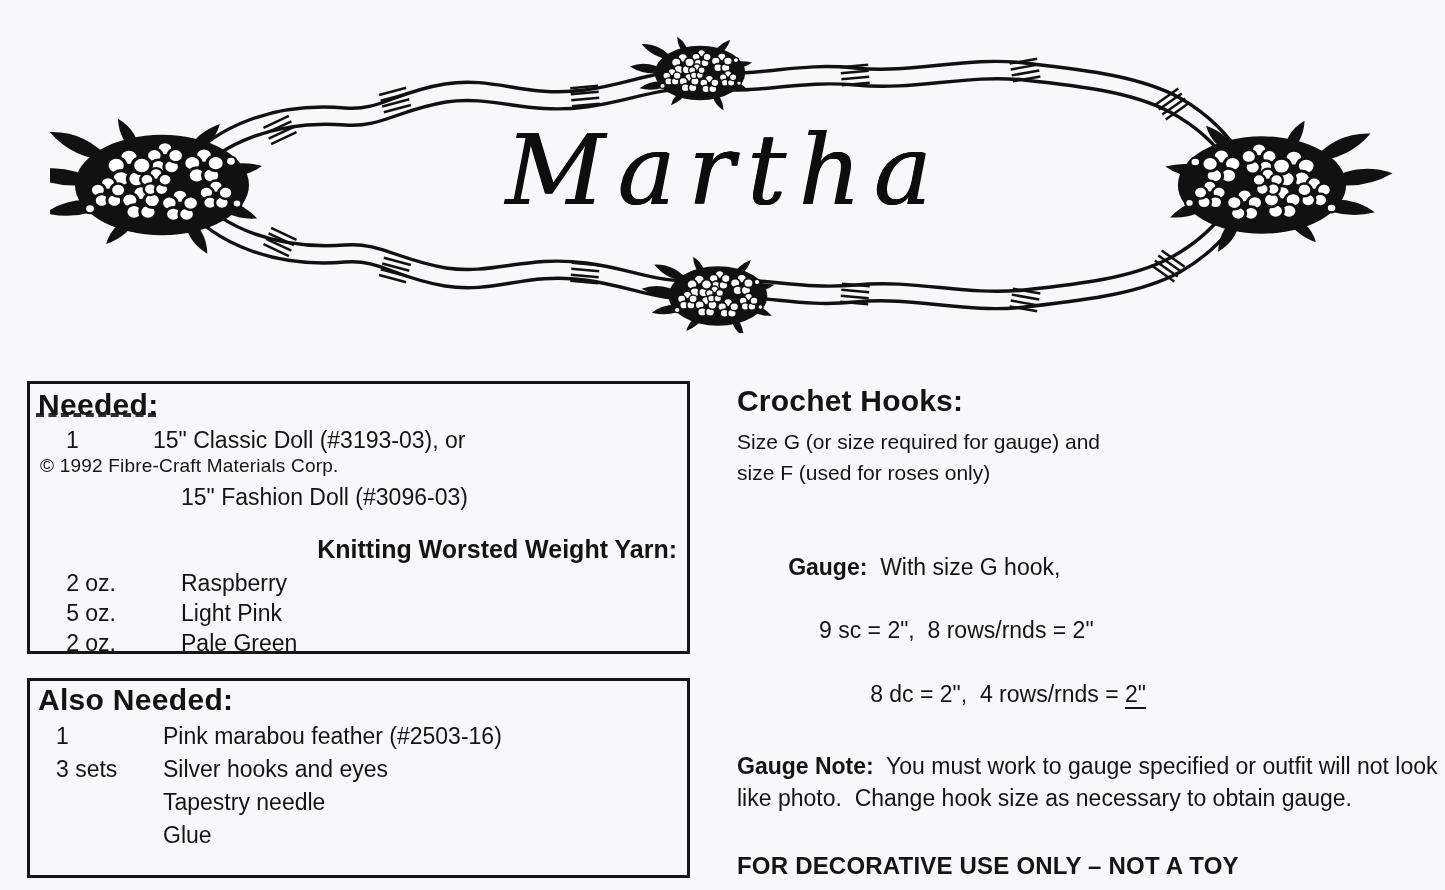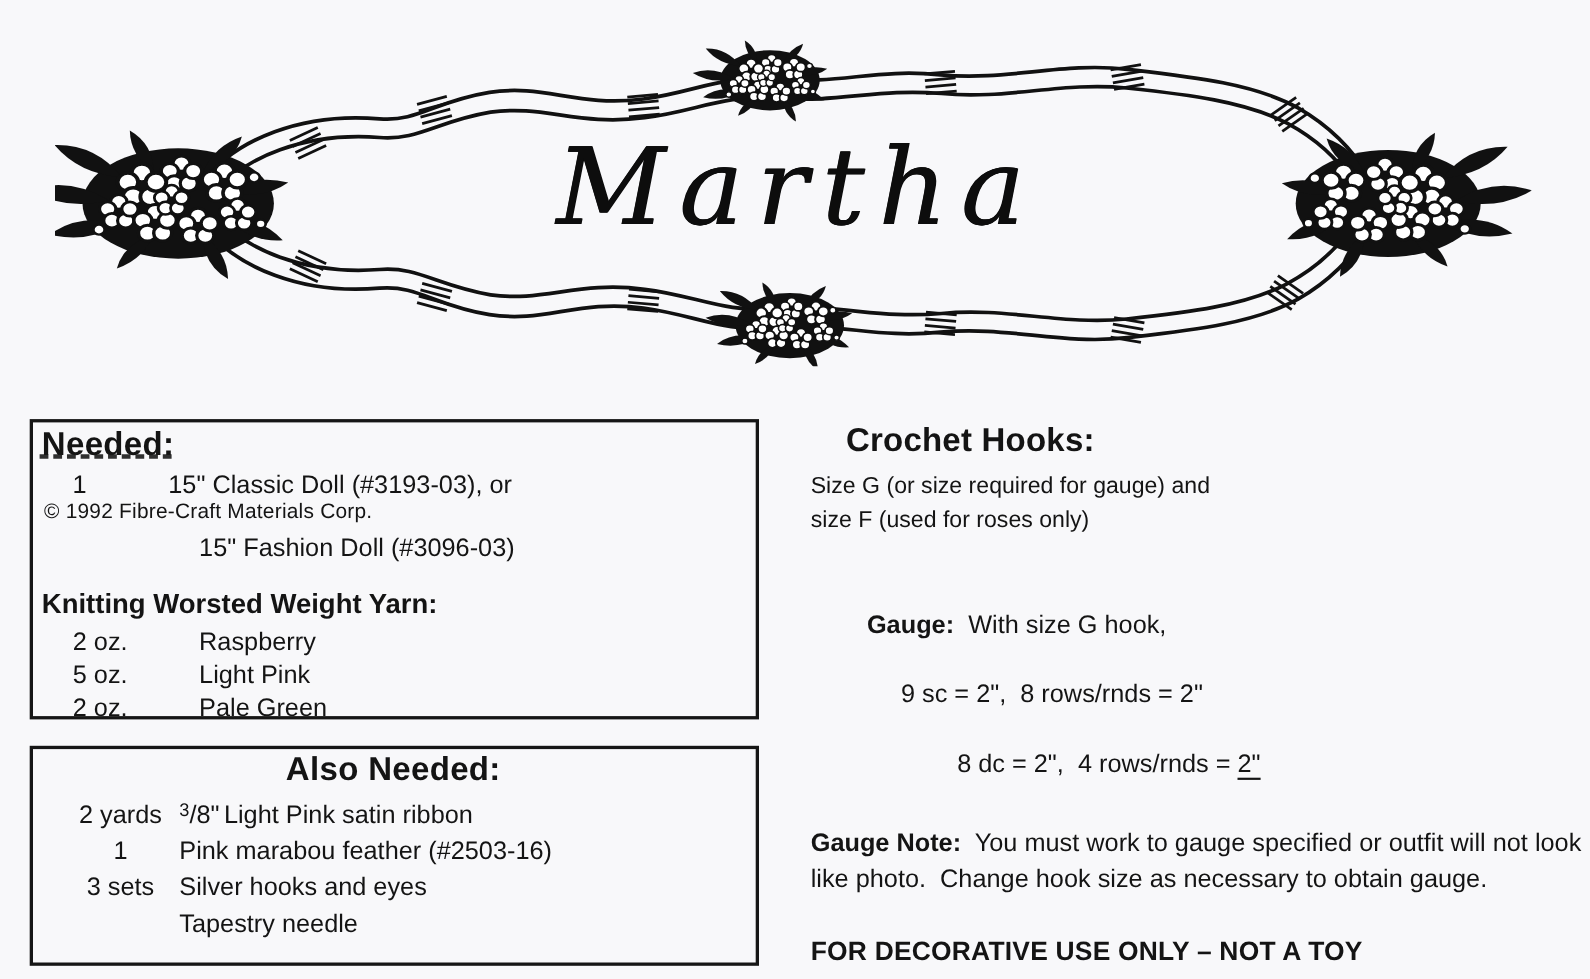--- a/index.html
+++ b/index.html
@@ -17,52 +17,52 @@
   .banner-title {
     position:absolute; left:0; right:0; top:96px; text-align:center;
     font-family:"DejaVu Serif", serif; font-style:italic;
     font-size:97px; letter-spacing:0.13em; color:#0d0d0d;
     text-shadow: 0.6px 0 0 #0d0d0d, -0.4px 0 0 #0d0d0d;
   }
 
   
   .box { position:absolute; border:3px solid #161616; background:transparent; overflow:hidden; }
   .needed-box { left:27px; top:381px; width:663px; height:273px; padding:4px 10px 16px 8px; }
-  .also-box   { left:27px; top:678px; width:663px; height:200px; padding:2px 10px 0 8px;text-align:center; }
+  .also-box   { left:27px; top:678px; width:663px; height:200px; padding:2px 10px 0 8px; }
 
   .h-box { font-size:30px; font-weight:700; letter-spacing:0.3px; line-height:34px; }
   .strike-wrap { position:relative; display:inline-block; }
   .strike-wrap::after {
     content:""; position:absolute; left:-2px; right:2px; bottom:5px;
     border-bottom:4px dashed #1a1a1a; opacity:0.9;
   }
 
   .body-t { font-size:23px; line-height:30px; }
   .row { display:flex; align-items:baseline; }
 
   .doll-row { margin-top:3px; }
   .doll-qty { width:115px; padding-left:28px; font-size:23px; }
   .copyright { font-size:19px; line-height:20px; margin:1px 0 0 2px; letter-spacing:0.2px; }
   .fashion-row { margin:6px 0 0 143px; }
 
-  .yarn-heading { font-size:25px; font-weight:700; margin-top:21px; line-height:32px; }
+  .yarn-heading { font-size:25px; font-weight:700; margin-top:21px; line-height:32px;text-align:right; }
   .yarn-rows { margin-top:3px; }
   .yarn-row { display:flex; align-items:baseline; line-height:30px; }
   .yarn-qty { width:78px; text-align:right; }
   .yarn-color { margin-left:65px; }
 
   .also-rows { margin-top:3px; }
   .also-row { display:flex; align-items:baseline; line-height:33px; }
   .also-qty { width:125px; padding-left:18px; }
   .frac { margin-right:4px; }
   .frac sup { font-size:0.72em; vertical-align:6px; }
 
   
   .right-col { position:absolute; left:737px; top:383px; width:702px; }
-  .crochet-heading { font-size:30px; font-weight:700; letter-spacing:0.2px; line-height:36px;margin-left:32px; }
+  .crochet-heading { font-size:30px; font-weight:700; letter-spacing:0.2px; line-height:36px; }
   .hook-line { font-size:21px; line-height:31px; white-space:pre; }
   .hook-line.first { margin-top:7px; }
 
   .gauge-block { margin-top:33px; }
   .gauge-line0 { font-size:23px; line-height:31px; white-space:pre; }
   .gauge-ind { font-size:23px; line-height:32px; white-space:pre; padding-left:82px; }
   .u-end { border-bottom:2px solid #141414; }
 
   .note { margin-top:8px; font-size:23px; line-height:32px; white-space:pre-wrap; }
 
@@ -182,34 +182,34 @@
         <span class="yarn-color">Pale Green</span>
       </div>
     </div>
   </div>
 
   <div class="box also-box">
     <div class="h-box">Also Needed:</div>
 
     <div class="also-rows body-t">
       <div class="also-row">
-        <span class="also-qty">2 yards</span>
-        <span><span class="frac"><sup>3</sup><span>/8"</span></span><span>Light Pink satin ribbon</span></span>
-      </div>
-      <div class="also-row">
         <span class="also-qty">1</span>
         <span>Pink marabou feather (#2503-16)</span>
       </div>
       <div class="also-row">
         <span class="also-qty">3 sets</span>
         <span>Silver hooks and eyes</span>
       </div>
       <div class="also-row">
         <span class="also-qty"></span>
         <span>Tapestry needle</span>
+      </div>
+      <div class="also-row">
+        <span class="also-qty"></span>
+        <span>Glue</span>
       </div>
     </div>
   </div>
 
   <div class="right-col">
     <div class="crochet-heading">Crochet Hooks:</div>
     <div class="hook-line first">Size G (or size required for gauge) and</div>
     <div class="hook-line">size F (used for roses only)</div>
 
     <div class="gauge-block">

